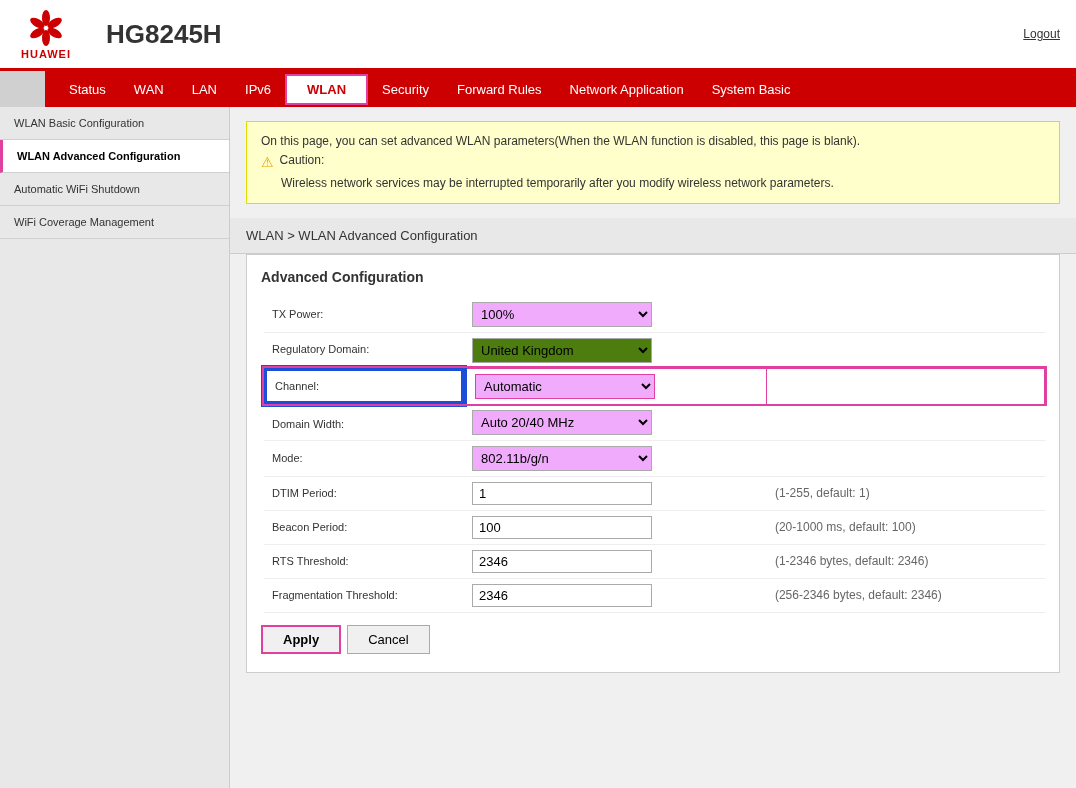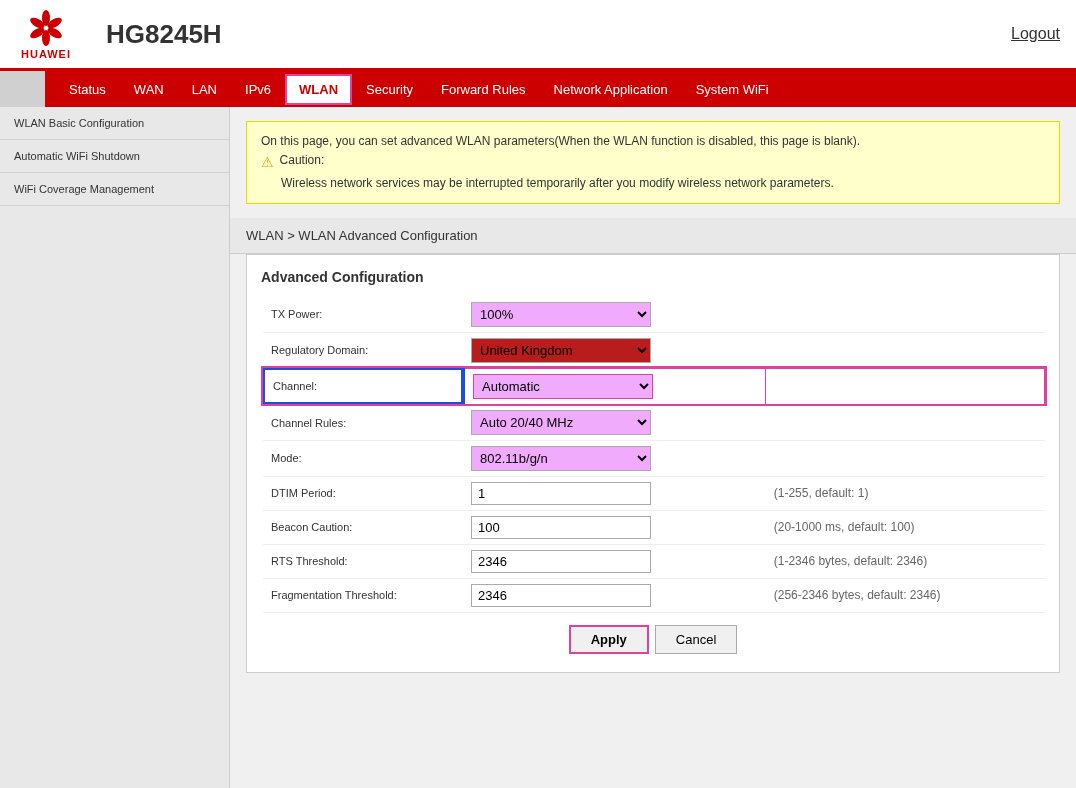--- a/index.html
+++ b/index.html
@@ -4,26 +4,26 @@
   <style>
     * { margin: 0; padding: 0; box-sizing: border-box; }
     body { font-family: Arial, sans-serif; font-size: 13px; background: #d0d0d0; width: 1076px; min-height: 788px; }
 
     
     #header { background: #fff; display: flex; align-items: center; padding: 8px 16px; border-bottom: 3px solid #cc0000; }
     #logo-area { display: flex; flex-direction: column; align-items: center; margin-right: 20px; justify-content: space-between; }
     #logo-svg { width: 60px; height: 40px; }
     #brand-name { font-size: 11px; font-weight: bold; color: #cc0000; letter-spacing: 1px; }
     #app-title { font-size: 26px; font-weight: bold; color: #333; margin-right: auto; margin-left: 10px; }
-    #logout-btn { font-size: 16px; color: #333; cursor: pointer; text-decoration: underline; margin-left: auto; text-align: right; }
+    #logout-btn { font-size: 12px; color: #333; cursor: pointer; text-decoration: underline; margin-left: auto; text-align: right; }
 
     
     #nav { background: #cc0000; display: flex; align-items: center; padding: 0 10px; height: 36px; margin-left: 45px; }
     .nav-item { color: #fff; padding: 8px 14px; font-size: 13px; cursor: pointer; white-space: nowrap; }
-    .nav-item.active { background: #fff; color: #cc0000; border: 2px solid #e040a0; font-weight: bold; padding: 6px 12px; }
+    .nav-item.active { background: #fff; color: #cc0000; border: 2px solid #e040a0; font-weight: bold; padding: 6px 20px; }
 
     
     #main { display: flex; min-height: 700px; }
 
     
     #sidebar { width: 230px; background: #e8e8e8; border-right: 1px solid #ccc; flex-shrink: 0; }
     .sidebar-item { padding: 10px 14px; font-size: 11px; color: #333; cursor: pointer; border-bottom: 1px solid #d0d0d0; }
     .sidebar-item.active { background: #fff; font-weight: bold; color: #000; border-left: 3px solid #e040a0; }
 
     
@@ -39,21 +39,21 @@
     table.config-table { border-collapse: collapse; width: 100%; }
     table.config-table td { padding: 5px 8px; vertical-align: middle; }
     table.config-table tr { border-bottom: 1px solid #eee; }
     .field-label { width: 200px; color: #333; font-size: 11px; white-space: nowrap; }
     .field-input { }
     .field-hint { color: #666; font-size: 12px; padding-left: 6px; }
 
     select.field-select { width: 180px; padding: 3px 4px; border: 1px solid #aaa; font-size: 13px; background: #f0abfc; }
     input.field-text { width: 180px; padding: 3px 6px; border: 1px solid #aaa; font-size: 13px; }
 
-    .btn-row { padding: 12px 0 4px 0; display: flex; gap: 6px; justify-content: center; }
+    .btn-row { padding: 12px 0 4px 0; display: flex; gap: 6px; }
     .btn-apply { background: #f0f0f0; border: 2px solid #e040a0; padding: 5px 20px; font-size: 13px; cursor: pointer; font-weight: bold; }
     .btn-cancel { background: #f0f0f0; border: 1px solid #aaa; padding: 5px 20px; font-size: 13px; cursor: pointer; }
 
     .warning-icon { color: #e0a000; font-size: 14px; }
   </style>
 </head>
 <body>
 
 <div id="header">
   <div id="logo-area">
@@ -76,27 +76,28 @@
 
 <div id="nav">
   <span class="nav-item">Status</span>
   <span class="nav-item">WAN</span>
   <span class="nav-item">LAN</span>
   <span class="nav-item">IPv6</span>
   <span class="nav-item active">WLAN</span>
   <span class="nav-item">Security</span>
   <span class="nav-item">Forward Rules</span>
   <span class="nav-item">Network Application</span>
-  <span class="nav-item">System WiFi</span>
+  <span class="nav-item">System Basic</span>
 </div>
 
 <div id="main">
 
   <div id="sidebar">
     <div class="sidebar-item">WLAN Basic Configuration</div>
+    <div class="sidebar-item active">WLAN Advanced Configuration</div>
     <div class="sidebar-item">Automatic WiFi Shutdown</div>
     <div class="sidebar-item">WiFi Coverage Management</div>
   </div>
 
   <div id="content">
     <div id="notice-box">
       <div>On this page, you can set advanced WLAN parameters(When the WLAN function is disabled, this page is blank).</div>
       <div class="caution-row">
         <span class="warning-icon">⚠</span>
         <span>Caution:</span>
@@ -121,45 +122,45 @@
                 <option>50%</option>
                 <option>25%</option>
               </select>
             </td>
             <td class="field-hint"></td>
           </tr>
 
           <tr>
             <td class="field-label">Regulatory Domain:</td>
             <td class="field-input">
-              <select class="field-select" style="background:#b91c1c;">
+              <select class="field-select" style="background:#4d7c0f;">
                 <option>United Kingdom</option>
               </select>
             </td>
             <td class="field-hint"></td>
           </tr>
 
           <tr style="outline:2px solid #e040a0;">
-            <td class="field-label" style="border:4px solid #1d4ed8; outline:none;">Channel:</td>
+            <td class="field-label" style="border:6px solid #1d4ed8; outline:none;">Channel:</td>
             <td class="field-input" style="border:1px solid #e040a0; outline:none;">
               <select class="field-select" style="border:1px solid #e040a0;">
                 <option>Automatic</option>
                 <option>1</option>
                 <option>2</option>
                 <option>3</option>
                 <option>4</option>
                 <option>5</option>
                 <option>6</option>
               </select>
             </td>
             <td class="field-hint" style="border:1px solid #e040a0; outline:none;"></td>
           </tr>
 
           <tr>
-            <td class="field-label">Channel Rules:</td>
+            <td class="field-label">Domain Width:</td>
             <td class="field-input">
               <select class="field-select">
                 <option>Auto 20/40 MHz</option>
                 <option>20 MHz</option>
                 <option>40 MHz</option>
               </select>
             </td>
             <td class="field-hint"></td>
           </tr>
 
@@ -177,21 +178,21 @@
 
           <tr>
             <td class="field-label">DTIM Period:</td>
             <td class="field-input">
               <input class="field-text" type="text" value="1" style="">
             </td>
             <td class="field-hint">(1-255, default: 1)</td>
           </tr>
 
           <tr>
-            <td class="field-label">Beacon Caution:</td>
+            <td class="field-label">Beacon Period:</td>
             <td class="field-input">
               <input class="field-text" type="text" value="100" style="">
             </td>
             <td class="field-hint">(20-1000 ms, default: 100)</td>
           </tr>
 
           <tr>
             <td class="field-label">RTS Threshold:</td>
             <td class="field-input">
               <input class="field-text" type="text" value="2346" style="">

